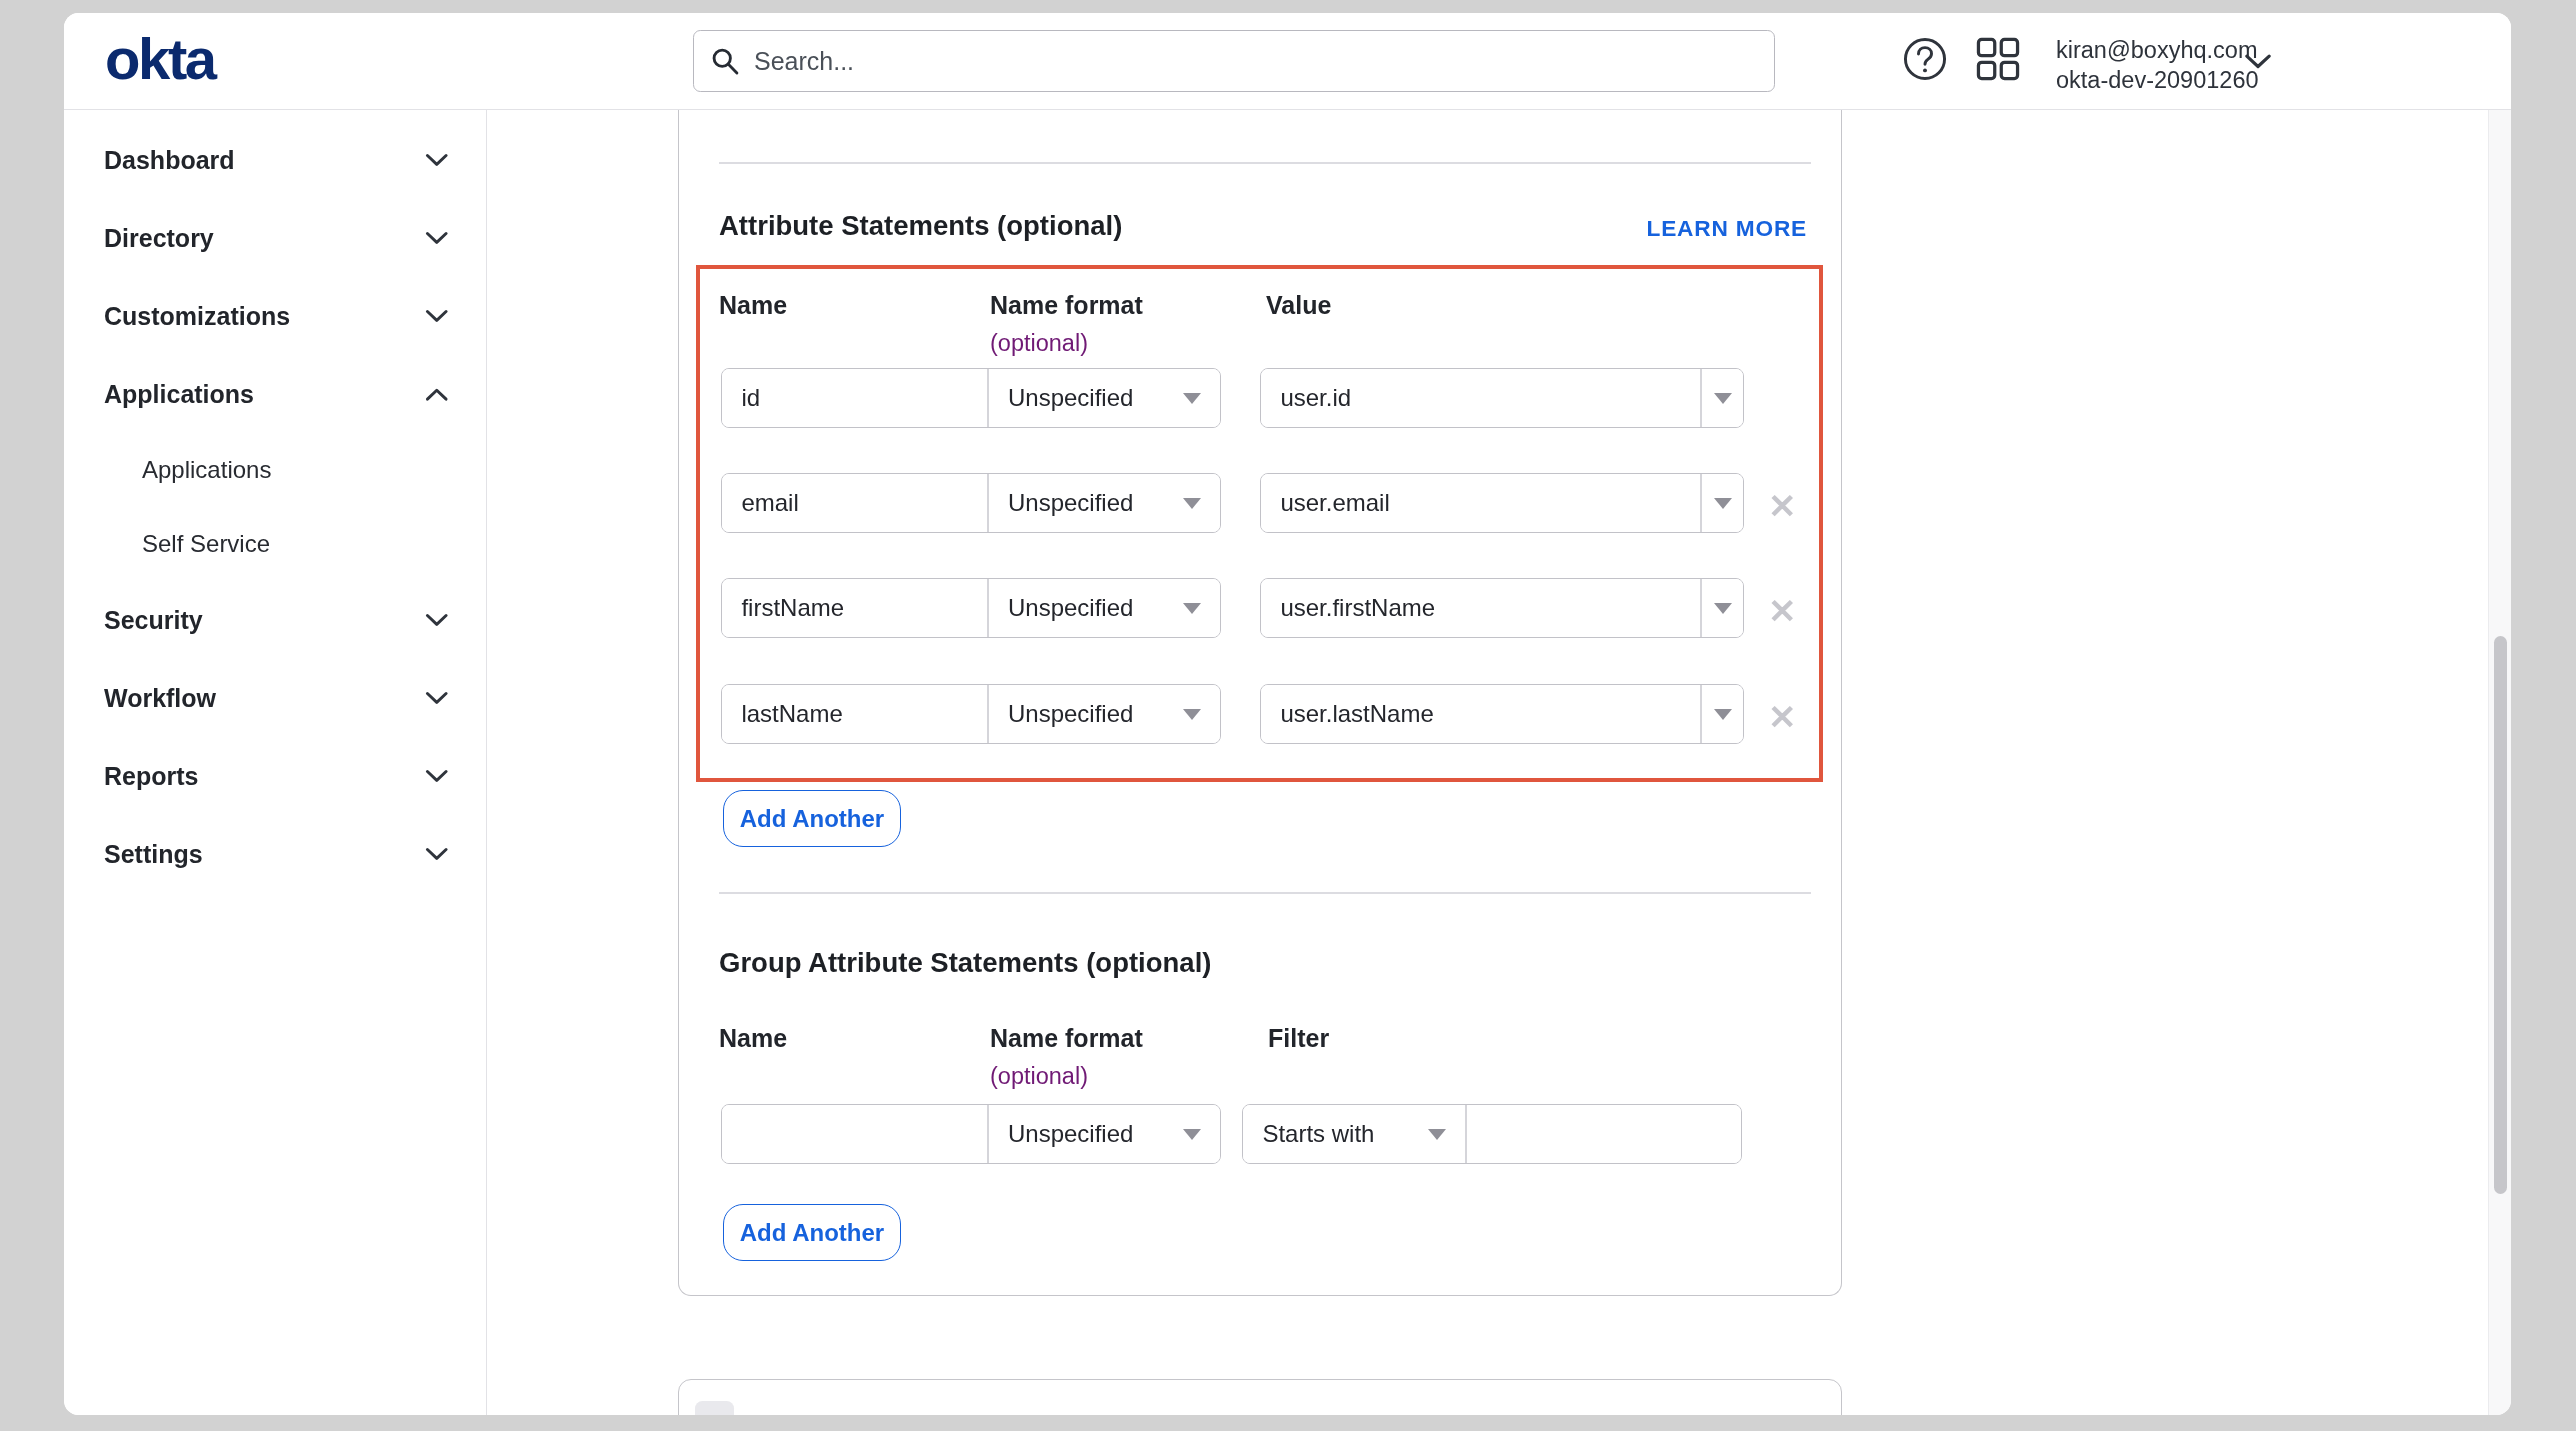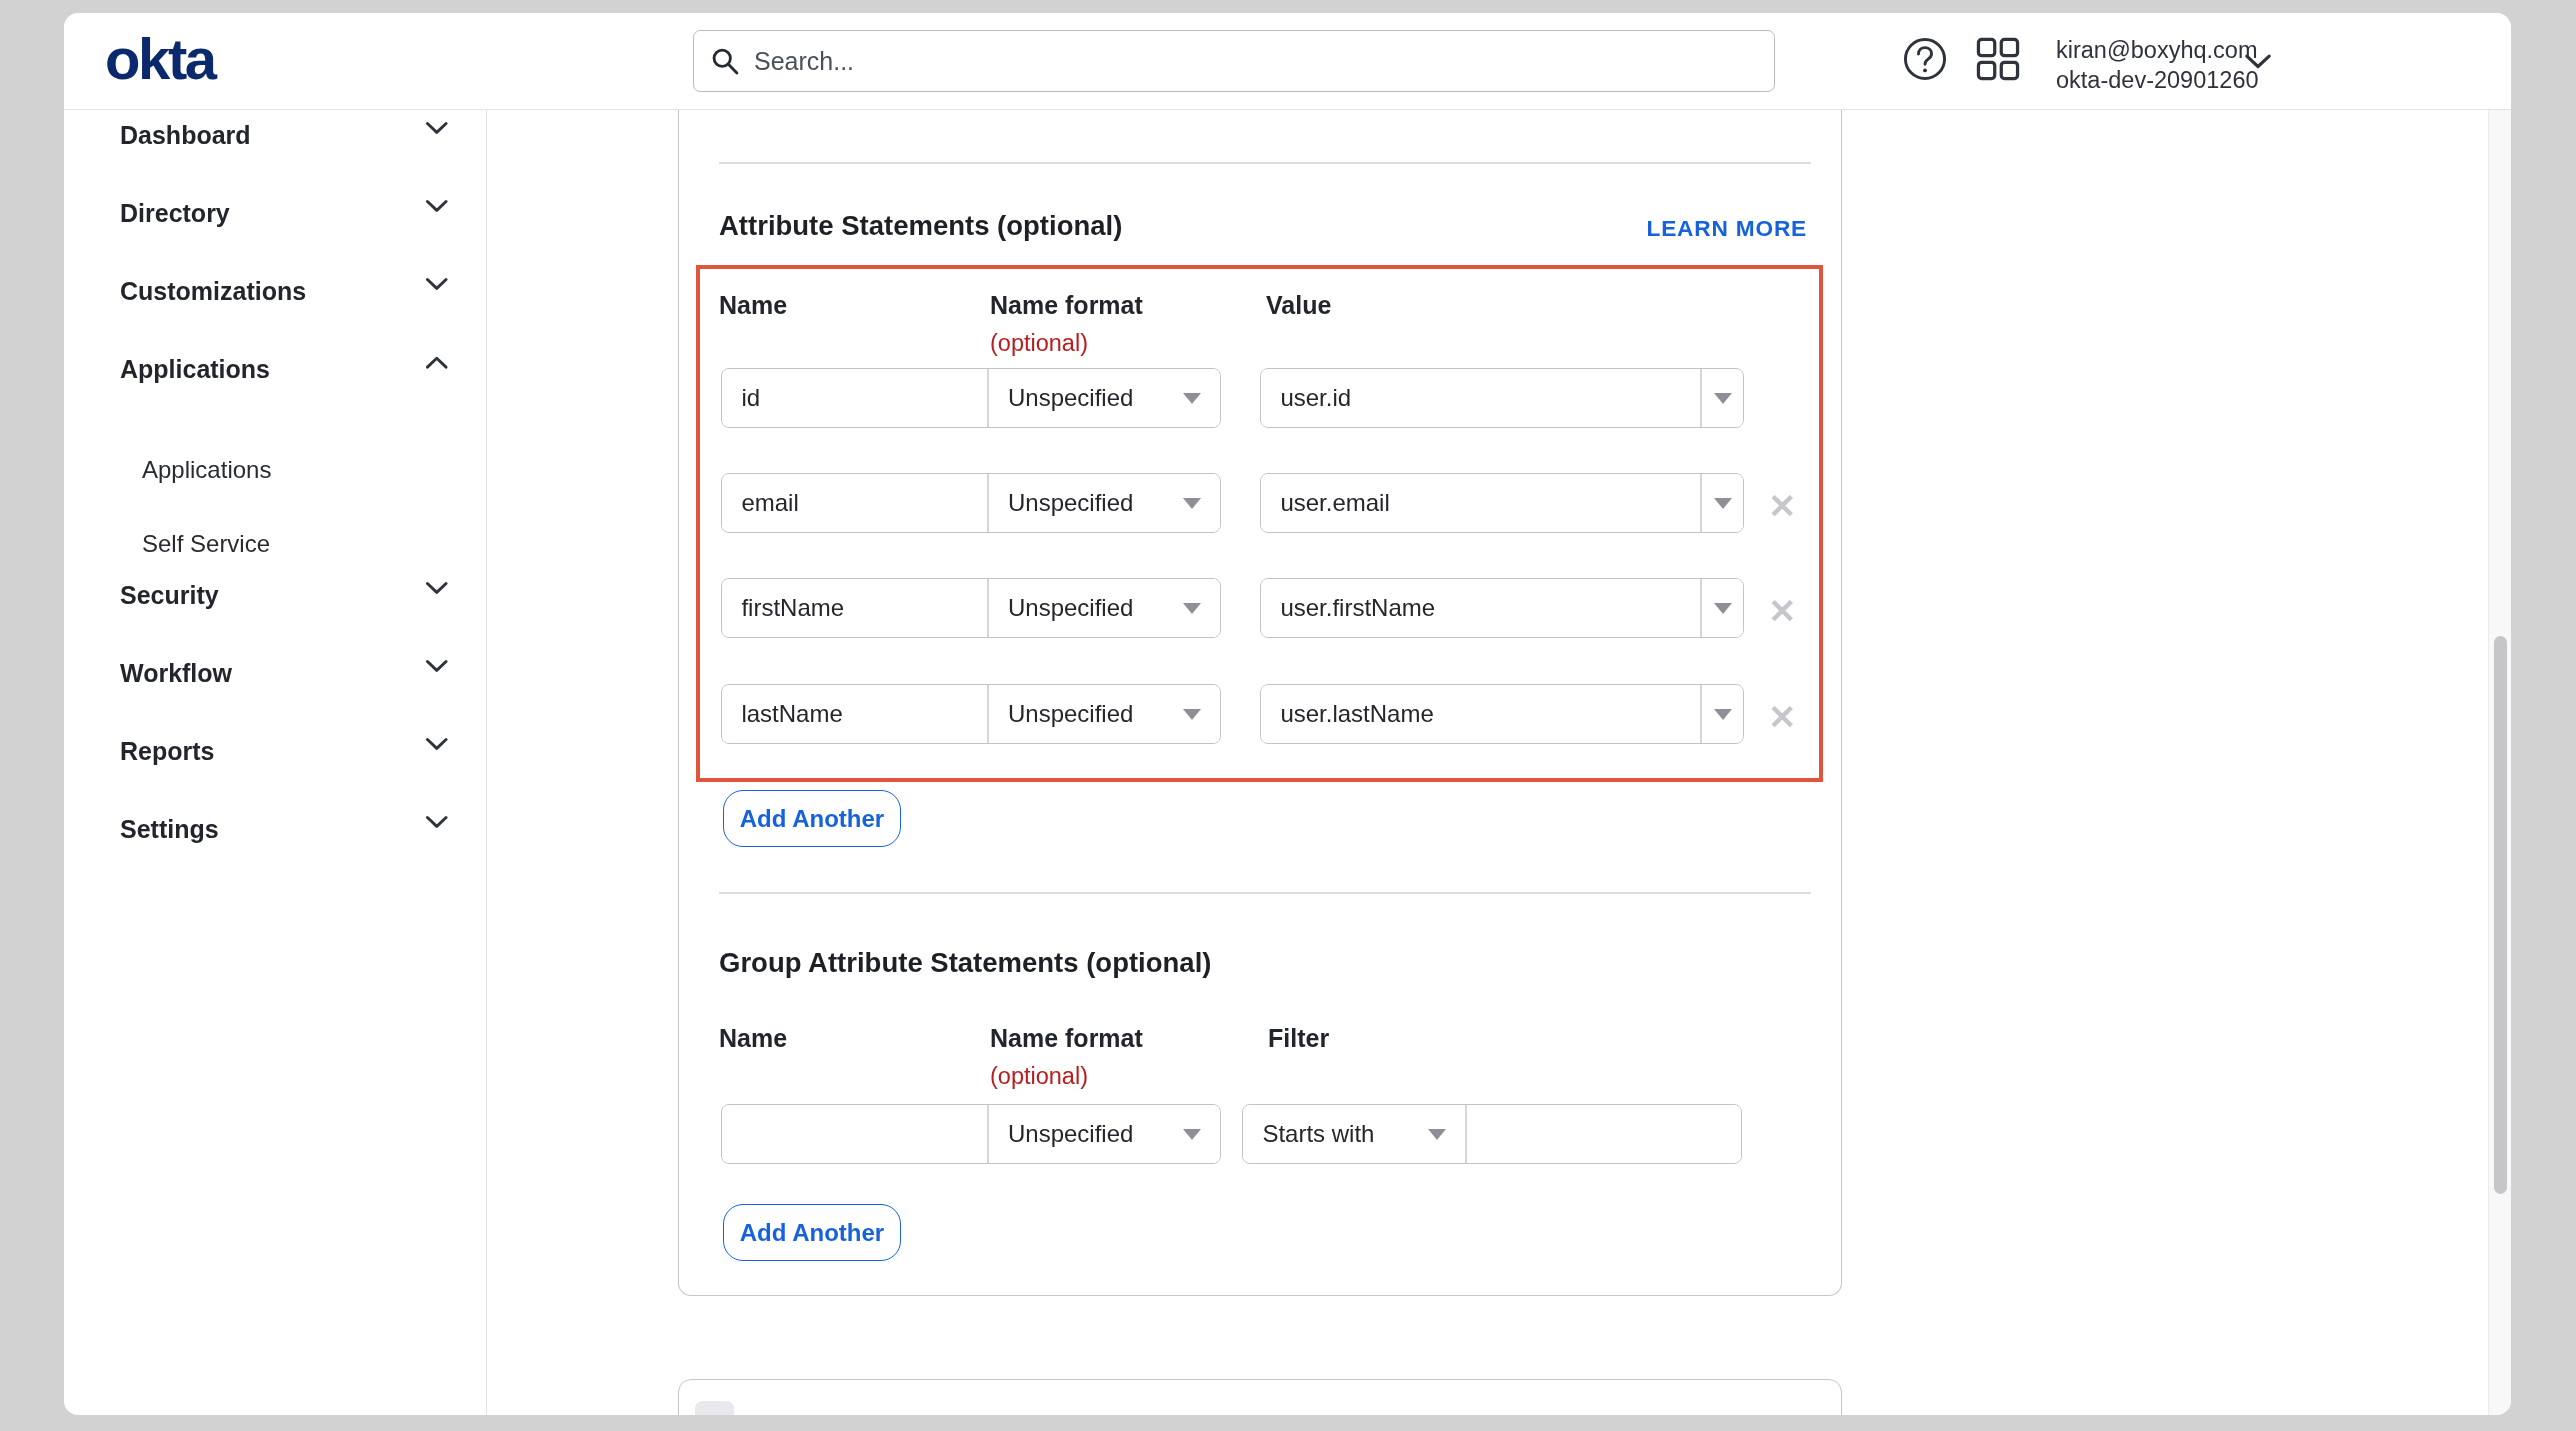--- a/index.html
+++ b/index.html
@@ -43,22 +43,22 @@
     position:absolute; left:1992px; top:22px; height:60px;
     font-size:23.5px; line-height:30px; color:#2e333b; text-align:left;
   }
   .acct-chevron { position:absolute; left:2178px; top:39px; }
   
   .sidebar {
     position:absolute; left:0; top:97px; width:423px; height:1305px;
     background:#fff; border-right:1.6px solid #e2e2e6; padding-top:11.3px;
   }
   .nav-item {
-    height:78px; display:flex; align-items:flex-start; cursor:pointer;
-    padding-left:40px; padding-right:38px;margin-left:16px;
+    height:78px; display:flex; align-items:center; cursor:pointer;
+    padding-left:40px; padding-right:38px;
   }
   .nav-item .lbl { font-size:25px; font-weight:700; color:#22252b; }
   .nav-item .spacer { flex:1; }
   .nav-sub { height:74px; display:flex; align-items:center; padding-left:78px; cursor:pointer; }
   .nav-sub .lbl { font-size:24px; font-weight:400; color:#282b31; }
   .chev { flex:0 0 auto; }
   .chev.up { transform:rotate(180deg); }
   
   .card1 {
     position:absolute; left:614px; top:97px; width:1164px; height:1186px;
@@ -77,21 +77,21 @@
   .section-title { position:absolute; left:40px; font-size:27.5px; font-weight:700; color:#1d2025; }
   .learn-more {
     position:absolute; right:34px; top:105px; font-size:22.7px; font-weight:600;
     letter-spacing:0.8px; color:#1662dd; text-decoration:none; cursor:pointer;
   }
   .red-box {
     position:absolute; left:17px; top:155px; width:1127px; height:517px;
     border:4px solid #e0563d; pointer-events:none;
   }
   .col-header { position:absolute; font-size:25px; font-weight:700; color:#22252b; }
-  .col-note { position:absolute; font-size:23.5px; font-weight:400; color:#b91c1c; }
+  .col-note { position:absolute; font-size:23.5px; font-weight:400; color:#701a75; }
   
   .attr-row { position:absolute; left:0; width:100%; height:66px; }
   .joined {
     position:absolute; top:0; height:60px; display:flex; align-items:stretch;
     border:1.6px solid #c2c2c8; border-radius:8px; background:#fff; overflow:hidden;
   }
   .name-format-group { left:42px; width:500px; }
   .value-group { left:581px; width:484px; }
   .filter-group { left:563px; width:500px; }
   .joined .vsep { width:1.6px; background:#d5d5da; }

